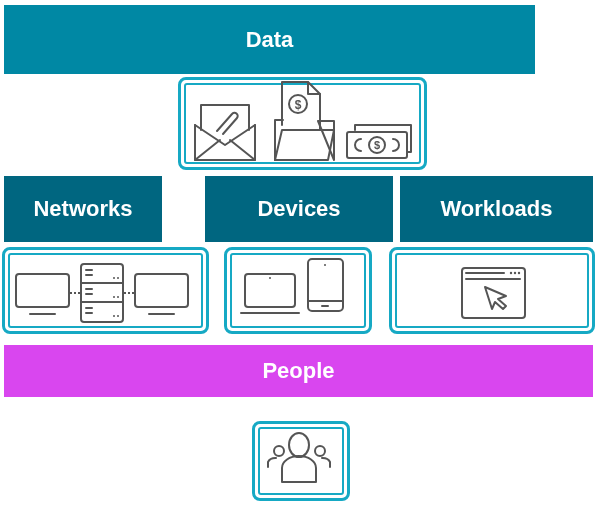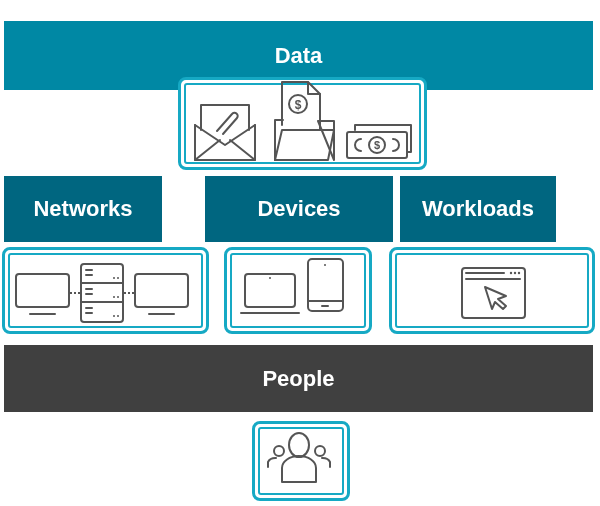--- a/index.html
+++ b/index.html
@@ -6,48 +6,48 @@
   body { width:600px; height:506px; position:relative; overflow:hidden; font-family:"Liberation Sans", sans-serif; }
   .bar { position:absolute; display:flex; align-items:center; justify-content:center; color:#fff; font-weight:bold; font-size:22px; }
   .frame { position:absolute; border:3px solid #16a9c4; border-radius:8px; box-sizing:border-box; background:#fff; }
   .frame .inner { position:absolute; left:3px; top:3px; right:3px; bottom:3px; border:2.5px solid #16a9c4; border-radius:3px; }
   svg.icons { position:absolute; left:0; top:0; }
   svg .ic { fill:none; stroke:#555; stroke-width:2; stroke-linecap:round; stroke-linejoin:round; }
 </style>
 </head>
 <body>
 
-<div class="bar" style="left:4px;top:5px;width:589px;height:69px;background:#0088a4;margin-top:16px;">
+<div class="bar" style="left:4px;top:5px;width:531px;height:69px;background:#0088a4;">
   <span>Data</span>
 </div>
 <div class="frame" style="left:178px;top:77px;width:249px;height:93px;">
     <div class="inner"></div>
   </div>
 
 <div class="bar" style="left:4px;top:176px;width:158px;height:66px;background:#006680;">
   <span>Networks</span>
 </div>
 <div class="bar" style="left:205px;top:176px;width:188px;height:66px;background:#006680;">
   <span>Devices</span>
 </div>
-<div class="bar" style="left:400px;top:176px;width:156px;height:66px;background:#006680;">
+<div class="bar" style="left:400px;top:176px;width:193px;height:66px;background:#006680;">
   <span>Workloads</span>
 </div>
 
 <div class="frame" style="left:2px;top:247px;width:207px;height:87px;">
     <div class="inner"></div>
   </div>
 <div class="frame" style="left:224px;top:247px;width:148px;height:87px;">
     <div class="inner"></div>
   </div>
 <div class="frame" style="left:389px;top:247px;width:206px;height:87px;">
     <div class="inner"></div>
   </div>
 
-<div class="bar" style="left:4px;top:345px;width:589px;height:67px;background:#404040;">
+<div class="bar" style="left:4px;top:345px;width:589px;height:52px;background:#d946ef;">
   <span>People</span>
 </div>
 <div class="frame" style="left:252px;top:421px;width:98px;height:80px;">
     <div class="inner"></div>
   </div>
 
 <svg class="icons" width="600" height="506" viewBox="0 0 600 506">
 
   <g>
     <path class="ic" d="M195 125 L195 160 L255 160 L255 125"></path>

